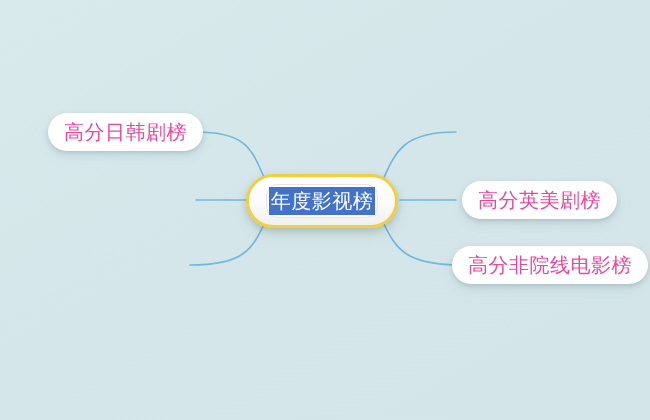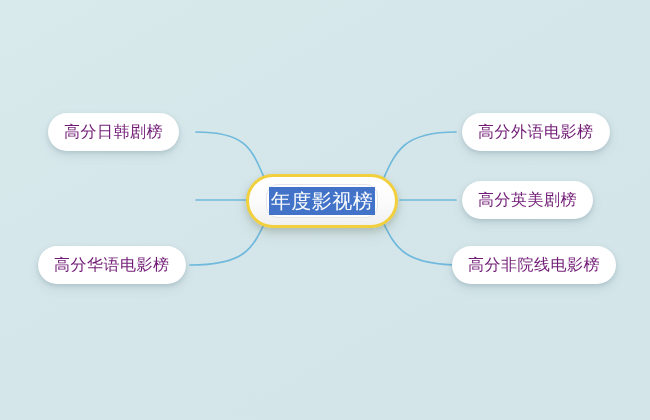--- a/index.html
+++ b/index.html
@@ -45,24 +45,24 @@
     box-sizing: border-box;
     height: 38px;
     background: #ffffff;
     border-radius: 19px;
     box-shadow: 0 2px 4px rgba(60, 95, 110, 0.18),
                 0 5px 11px rgba(60, 95, 110, 0.10);
     padding: 0 16px;
     white-space: nowrap;
   }
   .branch-node .node-label {
-    font-size: 16px;
+    font-size: 20px;
     line-height: 1;
     letter-spacing: 0.5px;
-    color: #701a75;
+    color: #ec4899;
     font-weight: 400;
     text-align: right;
   }
 
   
   .node-left  { left: 48px; }
   .node-left.wide { left: 38px; }
   
   .node-right { left: 462px; }
   .node-right.wide { left: 452px; }
@@ -125,27 +125,21 @@
     <path class="connector-path" d="M 456 200 L 400 200"></path>
 
     <path class="connector-path" d="M 462 265 C 406 265 396 250 382 220"></path>
   </svg>
 
   <div class="branch-node node-left row-top">
     <span class="node-label">高分日韩剧榜</span>
   </div>
 
 
-  <div class="branch-node node-left wide row-bottom">
-    <span class="node-label">高分华语电影榜</span>
-  </div>
 
-  <div class="branch-node node-right row-top">
-    <span class="node-label">高分外语电影榜</span>
-  </div>
 
   <div class="branch-node node-right row-mid">
     <span class="node-label">高分英美剧榜</span>
   </div>
 
   <div class="branch-node node-right wide row-bottom">
     <span class="node-label">高分非院线电影榜</span>
   </div>
 
   <div id="root-node">

